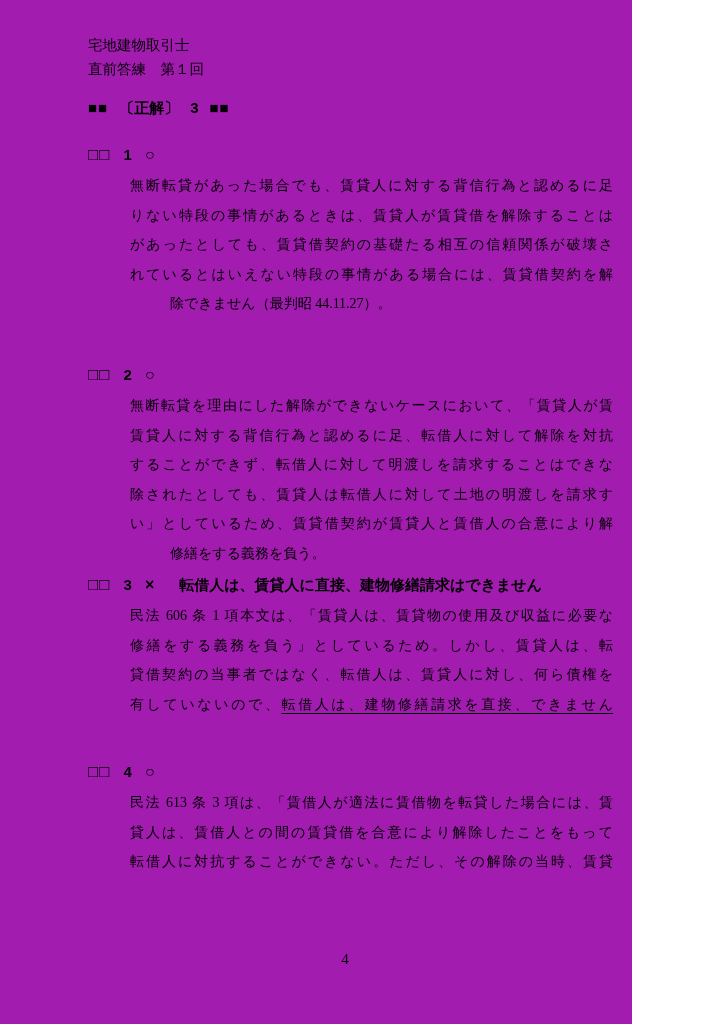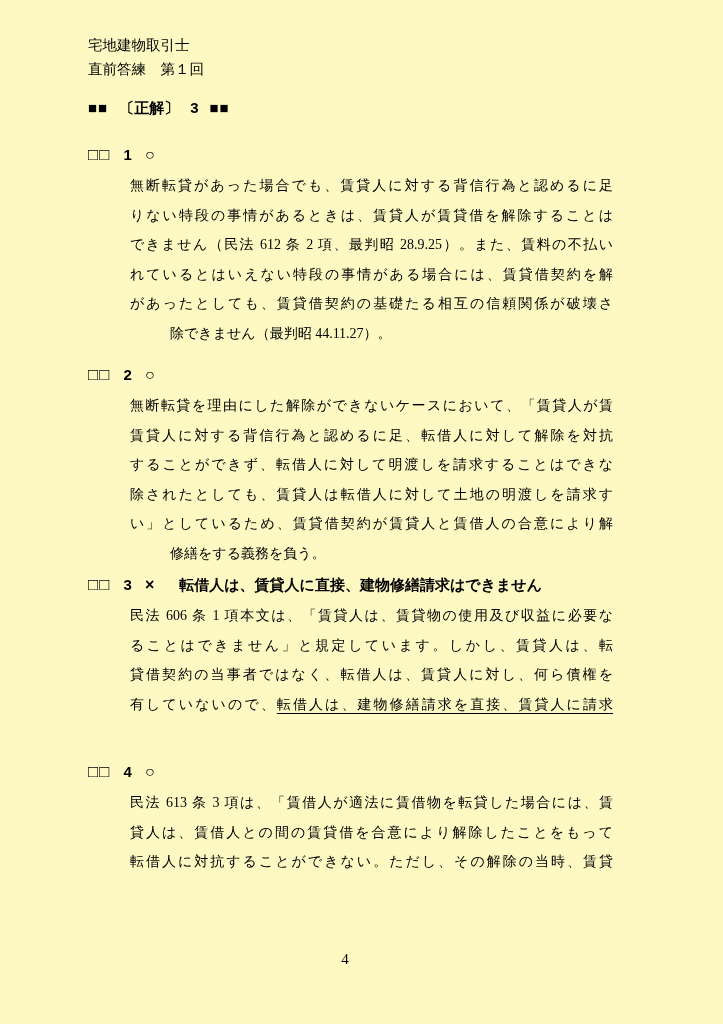--- a/index.html
+++ b/index.html
@@ -2,23 +2,23 @@
 <html lang="ja"><head>
 <meta charset="utf-8">
 <style>
   html, body {
     margin: 0;
     padding: 0;
     background: #ffffff;
   }
   .page {
     position: relative;
-    width: 723px;
+    width: 632px;
     height: 1024px;
-    background: #fef9c3;
+    background: #a21caf;
     color: #000000;
     overflow: hidden;
   }
   
   .doc-header {
     position: absolute;
     left: 88px;
     top: 33px;
     font-family: "Liberation Sans", sans-serif;
     font-size: 14.5px;
@@ -115,23 +115,22 @@
   </div>
 
   <div class="item-head" id="head-1">
     <span class="marker">□□</span>
     <span class="num">1</span>
     <span class="sym">○</span>
   </div>
   <div class="body" id="body-1">
     <div class="bl">無断転貸があった場合でも、賃貸人に対する背信行為と認めるに足</div>
     <div class="bl">りない特段の事情があるときは、賃貸人が賃貸借を解除することは</div>
-    <div class="bl">できません（民法 612 条 2 項、最判昭 28.9.25）。また、賃料の不払い</div>
+    <div class="bl">があったとしても、賃貸借契約の基礎たる相互の信頼関係が破壊さ</div>
     <div class="bl">れているとはいえない特段の事情がある場合には、賃貸借契約を解</div>
-    <div class="bl">があったとしても、賃貸借契約の基礎たる相互の信頼関係が破壊さ</div>
     <div class="bl end">除できません（最判昭 44.11.27）。</div>
   </div>
 
   <div class="item-head" id="head-2">
     <span class="marker">□□</span>
     <span class="num">2</span>
     <span class="sym">○</span>
   </div>
   <div class="body" id="body-2">
     <div class="bl">無断転貸を理由にした解除ができないケースにおいて、「賃貸人が賃</div>
@@ -143,23 +142,23 @@
   </div>
 
   <div class="item-head" id="head-3">
     <span class="marker">□□</span>
     <span class="num">3</span>
     <span class="sym">×</span>
     <span class="head-text">転借人は、賃貸人に直接、建物修繕請求はできません</span>
   </div>
   <div class="body" id="body-3">
     <div class="bl">民法 606 条 1 項本文は、「賃貸人は、賃貸物の使用及び収益に必要な</div>
-    <div class="bl">ることはできません」と規定しています。しかし、賃貸人は、転</div>
+    <div class="bl">修繕をする義務を負う」としているため。しかし、賃貸人は、転</div>
     <div class="bl">貸借契約の当事者ではなく、転借人は、賃貸人に対し、何ら債権を</div>
-    <div class="bl"><span>有していないので、</span><span class="u">転借人は、建物修繕請求を直接、賃貸人に請求</span></div>
+    <div class="bl"><span>有していないので、</span><span class="u">転借人は、建物修繕請求を直接、できません</span></div>
   </div>
 
   <div class="item-head" id="head-4">
     <span class="marker">□□</span>
     <span class="num">4</span>
     <span class="sym">○</span>
   </div>
   <div class="body" id="body-4">
     <div class="bl">民法 613 条 3 項は、「賃借人が適法に賃借物を転貸した場合には、賃</div>
     <div class="bl">貸人は、賃借人との間の賃貸借を合意により解除したことをもって</div>

